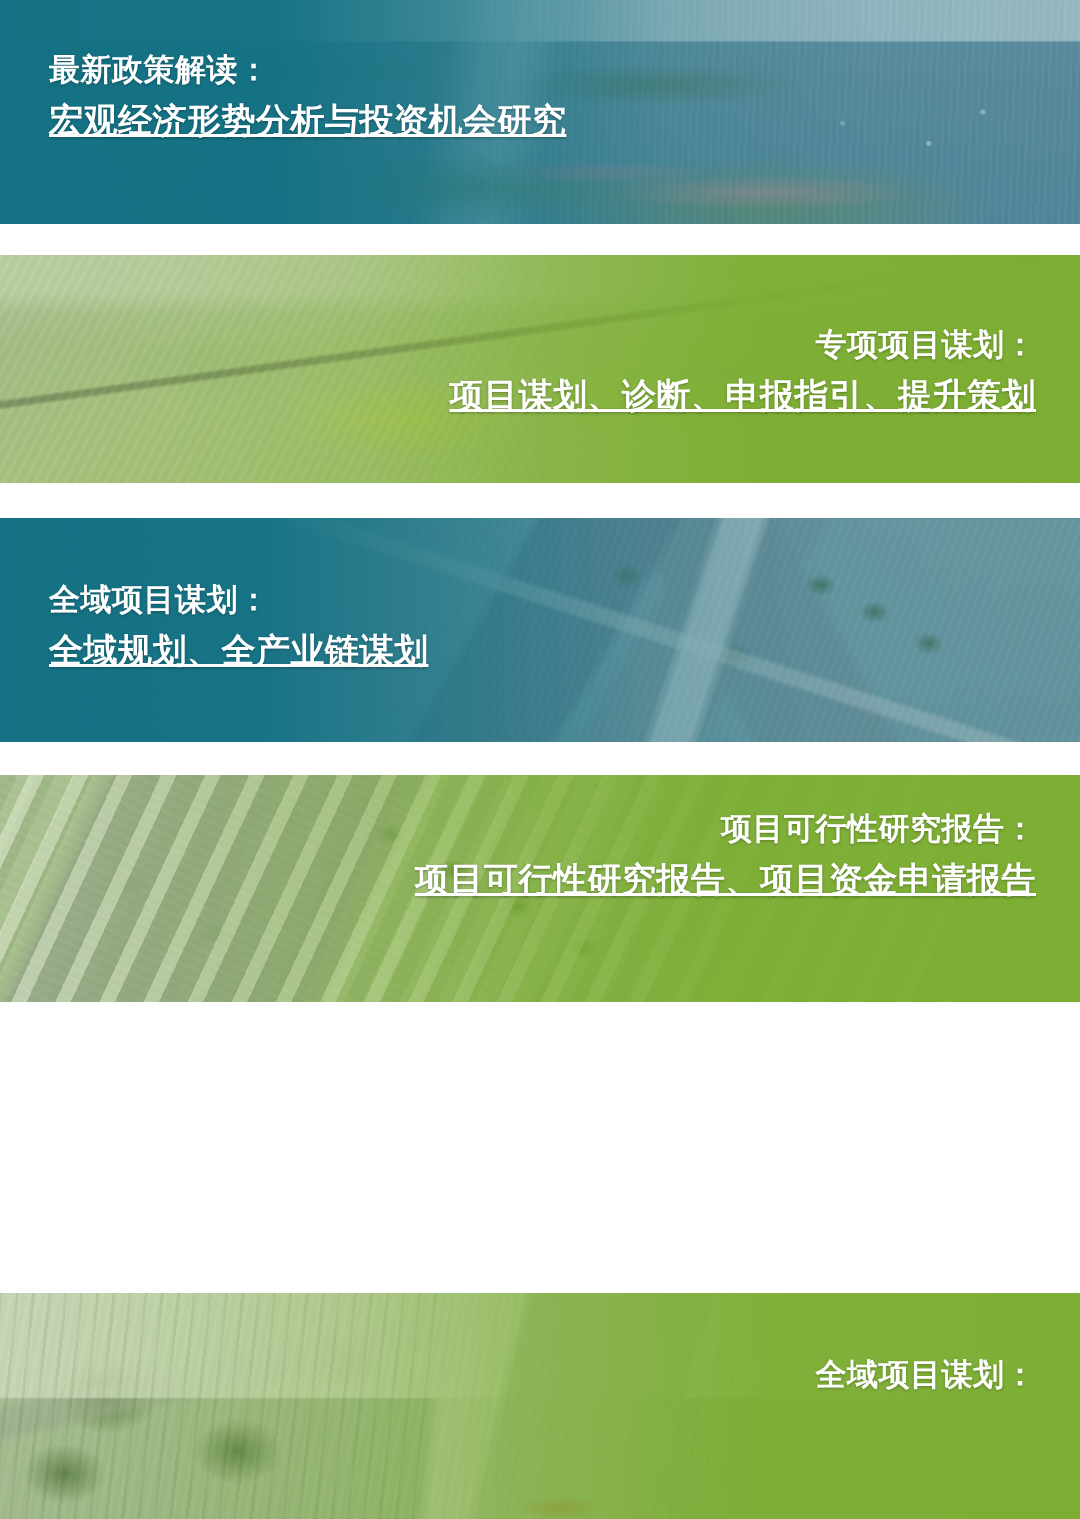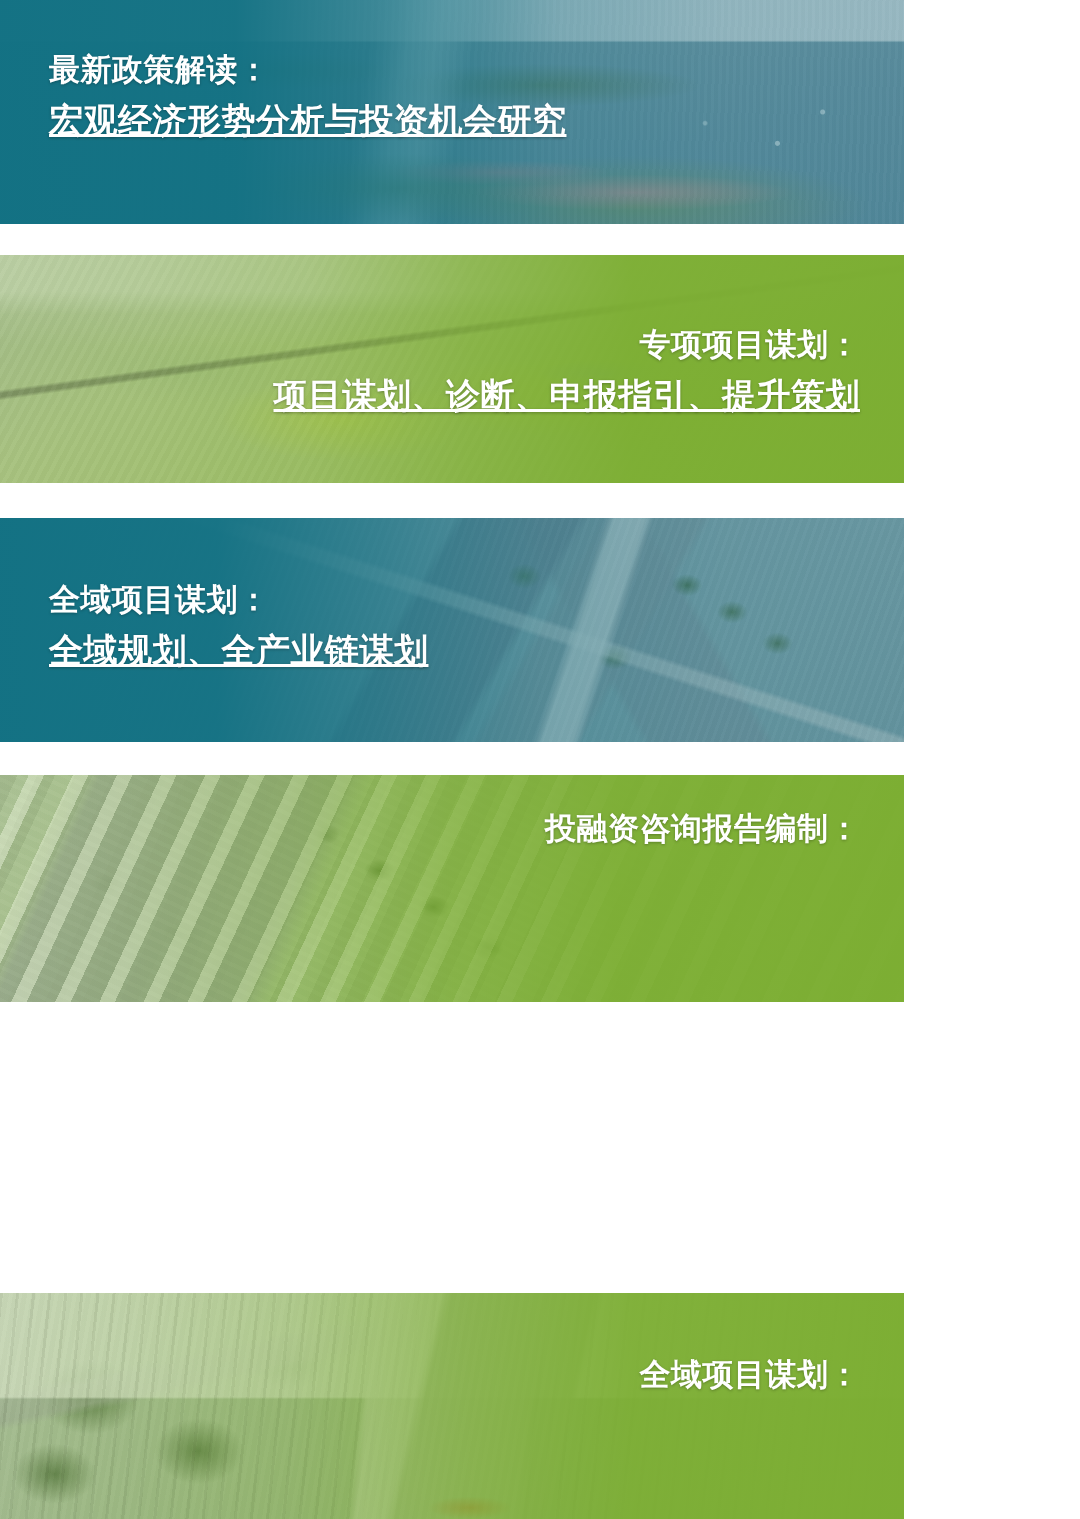--- a/index.html
+++ b/index.html
@@ -18,21 +18,21 @@
     position: relative;
     width: 1080px;
     height: 1519px;
     background: #ffffff;
   }
 
   
   .band {
     position: absolute;
     left: 0;
-    width: 904px;
+    width: 1080px;
     overflow: hidden;
     box-sizing: border-box;
   }
 
   .band-photo {
     position: absolute;
     inset: 0;
     overflow: hidden;
   }
 
@@ -271,21 +271,22 @@
       <span class="subline">全域规划、全产业链谋划</span>
     </div>
   </section>
 
   <section class="band" style="top:775px; height:227px;">
     <div class="band-photo">
       <div class="ph-highway"></div>
     </div>
     <div class="band-tint" style="background: linear-gradient(90deg, rgba(124,174,50,0.22) 0%, rgba(124,174,50,0.30) 14%, rgba(124,174,50,0.48) 32%, rgba(124,174,50,0.78) 50%, rgba(124,174,50,0.95) 68%, rgba(124,174,50,0.99) 100%);"></div>
     <div class="band-text align-right" style="right:44px; top:34px;">
-      <span class="heading">投融资咨询报告编制：</span>
+      <span class="heading">项目可行性研究报告：</span>
+      <span class="subline">项目可行性研究报告、项目资金申请报告</span>
     </div>
   </section>
 
 
   <section class="band" style="top:1293px; height:226px;">
     <div class="band-photo">
       <div class="ph-city"></div>
     </div>
     <div class="band-tint" style="background: linear-gradient(90deg, rgba(124,174,50,0.20) 0%, rgba(124,174,50,0.28) 14%, rgba(124,174,50,0.44) 32%, rgba(124,174,50,0.74) 52%, rgba(124,174,50,0.94) 70%, rgba(124,174,50,0.99) 100%);"></div>
     <div class="band-text align-right" style="right:44px; top:62px;">

